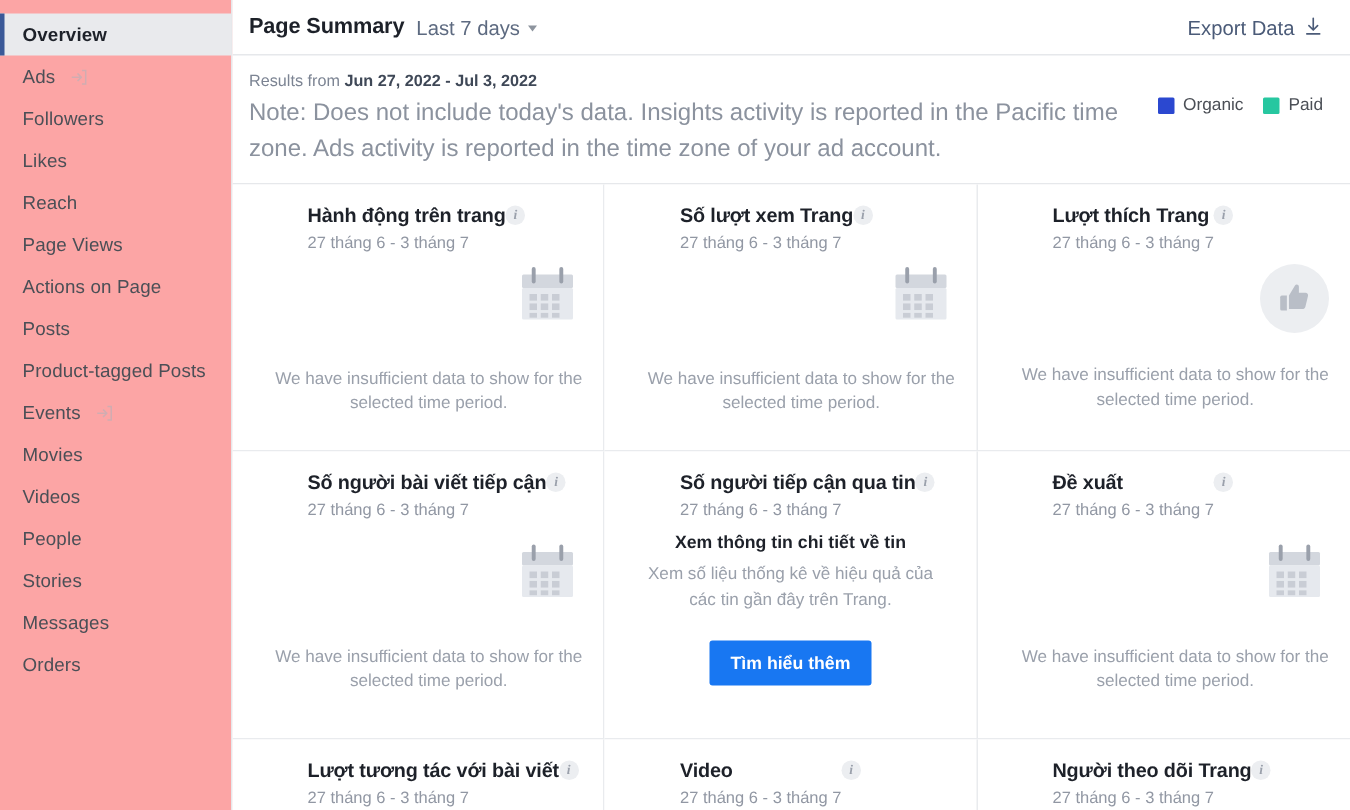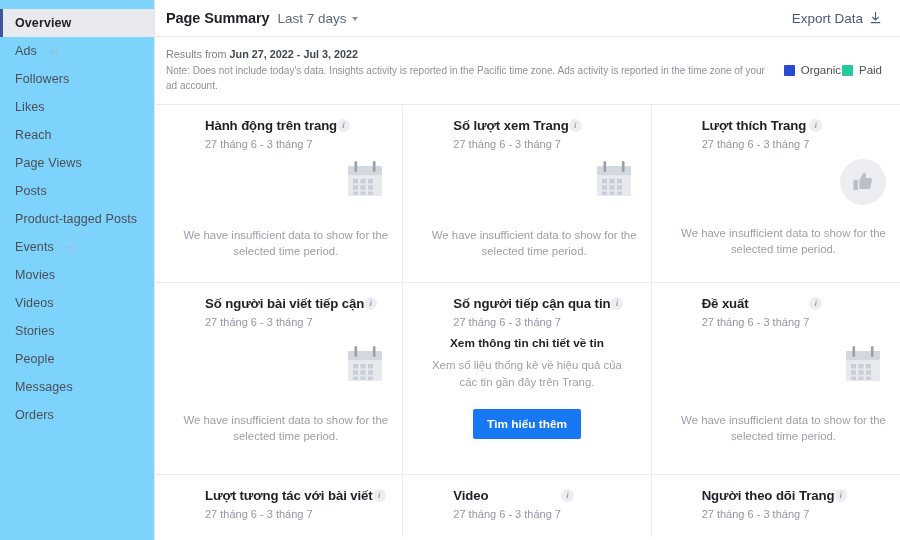--- a/index.html
+++ b/index.html
@@ -14,21 +14,21 @@
     display: flex;
     width: 900px; height: 540px;
     position: relative;
   }
 
   
   .sidebar {
     width: 155px;
     flex: 0 0 155px;
     height: 540px;
-    background: #7dd3fc;
+    background: #fca5a5;
     border-right: 1px solid #e6e8eb;
     padding-top: 9px;
     position: relative;
   }
   .nav-item {
     height: 28px;
     display: flex;
     align-items: center;
     padding-left: 15px;
     font-size: 12.5px;
@@ -110,30 +110,30 @@
     min-height: 57px;
   }
   .notetext { max-width: 600px; }
   .results-line {
     font-size: 10.8px;
     color: #7c8493;
     line-height: 1.42;
   }
   .results-line b { color: #3f4857; font-weight: 700; }
   .note-line {
-    font-size: 10px;
+    font-size: 16px;
     color: #8b929e;
     line-height: 1.45;
     margin-top: 2px;
   }
   .legend {
     margin-left: auto;
     display: flex;
     align-items: flex-start;
-    gap: 1px;
+    gap: 13px;
     padding-top: 17px;
     white-space: nowrap;
   }
   .legend-item {
     display: flex;
     align-items: center;
     gap: 6px;
     font-size: 11.5px;
     color: #4b4f56;
   }
@@ -291,20 +291,23 @@
       <div class="nav-item">
         <span class="label">Likes</span>
       </div>
       <div class="nav-item">
         <span class="label">Reach</span>
       </div>
       <div class="nav-item">
         <span class="label">Page Views</span>
       </div>
       <div class="nav-item">
+        <span class="label">Actions on Page</span>
+      </div>
+      <div class="nav-item">
         <span class="label">Posts</span>
       </div>
       <div class="nav-item">
         <span class="label">Product-tagged Posts</span>
       </div>
       <div class="nav-item">
         <span class="label">Events</span>
         <span class="ext-icon">
     <svg width="13" height="13" viewBox="0 0 14 14">
       <path d="M9.3 2.2h2.7v9.6H9.3" fill="none" stroke="#aeb3bb" stroke-width="1.1"></path>
@@ -312,24 +315,24 @@
     </svg>
   </span>
       </div>
       <div class="nav-item">
         <span class="label">Movies</span>
       </div>
       <div class="nav-item">
         <span class="label">Videos</span>
       </div>
       <div class="nav-item">
+        <span class="label">People</span>
+      </div>
+      <div class="nav-item">
         <span class="label">Stories</span>
-      </div>
-      <div class="nav-item">
-        <span class="label">People</span>
       </div>
       <div class="nav-item">
         <span class="label">Messages</span>
       </div>
       <div class="nav-item">
         <span class="label">Orders</span>
       </div>
     </nav>
 
   <section class="main">

